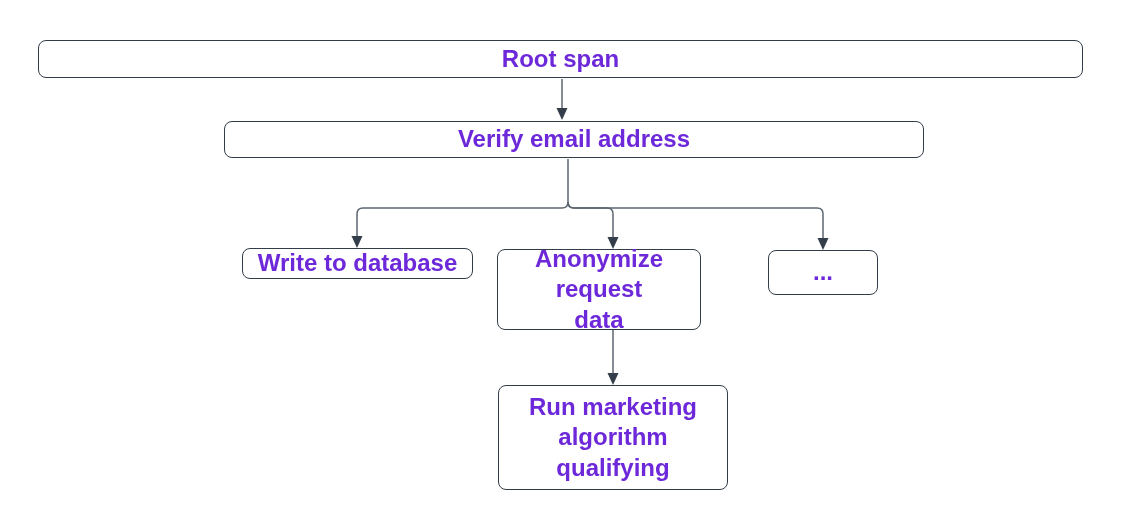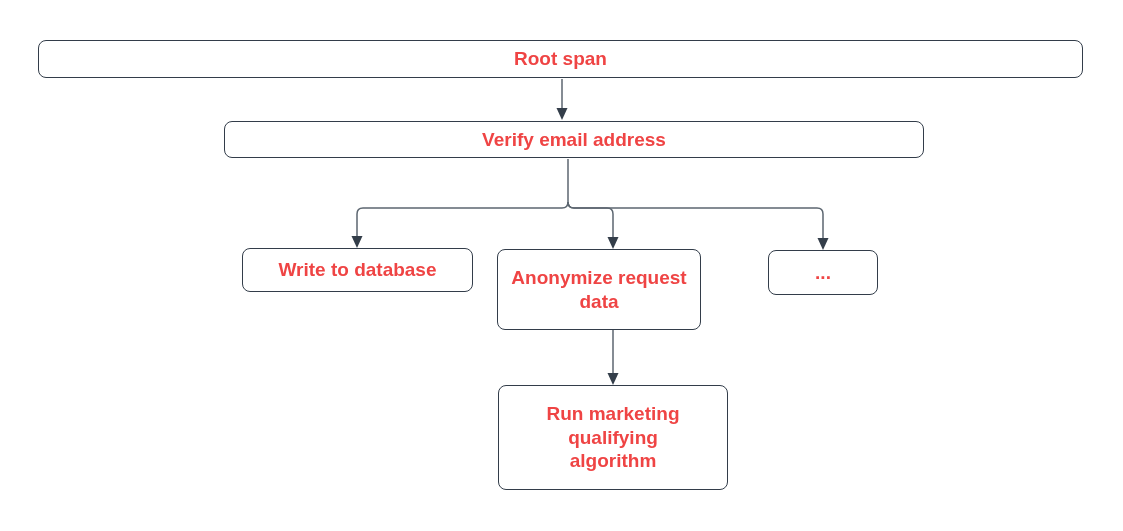--- a/index.html
+++ b/index.html
@@ -14,33 +14,33 @@
     background: #ffffff;
     font-family: "Liberation Sans", sans-serif;
     overflow: hidden;
   }
   .node {
     position: absolute;
     box-sizing: border-box;
     border: 1.7px solid #333d4a;
     border-radius: 8px;
     background: #ffffff;
-    color: #ef4444;
+    color: #6d28d9;
     font-weight: bold;
-    font-size: 19px;
+    font-size: 24px;
     line-height: 1.26;
     display: flex;
     align-items: center;
     justify-content: center;
     text-align: center;
   }
   .node .label { padding: 0 8px; }
   .node-root     { left: 38px;  top: 40px;  width: 1045px; height: 38px; }
   .node-verify   { left: 224px; top: 121px; width: 700px;  height: 37px; }
-  .node-write    { left: 242px; top: 248px; width: 231px;  height: 44px; }
+  .node-write    { left: 242px; top: 248px; width: 231px;  height: 31px; }
   .node-anon     { left: 497px; top: 249px; width: 204px;  height: 81px; }
   .node-more     { left: 768px; top: 250px; width: 110px;  height: 45px; }
   .node-run      { left: 498px; top: 385px; width: 230px;  height: 105px; justify-content: center; }
   .edges {
     position: absolute;
     left: 0; top: 0;
     width: 1123px;
     height: 531px;
     pointer-events: none;
   }
@@ -78,22 +78,22 @@
     </span>
   </div>
 
   <div class="node node-more">
     <span class="label">...</span>
   </div>
 
   <div class="node node-run">
     <span class="label">
       <div>Run marketing</div>
+      <div>algorithm</div>
       <div>qualifying</div>
-      <div>algorithm</div>
     </span>
   </div>
 
   <svg class="edges" viewBox="0 0 1123 531" xmlns="http://www.w3.org/2000/svg" aria-hidden="true">
 
     <g>
       <path class="edge-line" d="M562 79 V108"></path>
       <polygon class="arrowhead" points="556.5,108 567.5,108 562,120"></polygon>
     </g>
 

